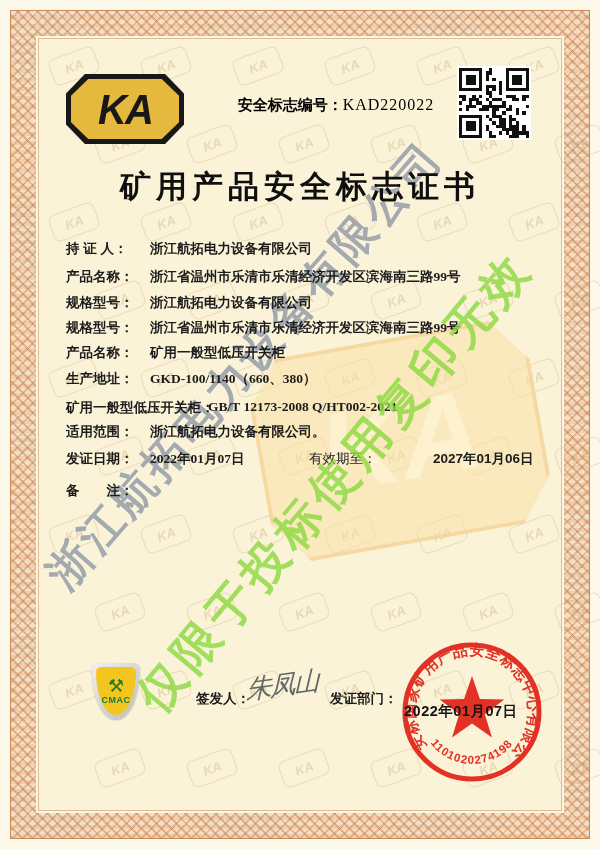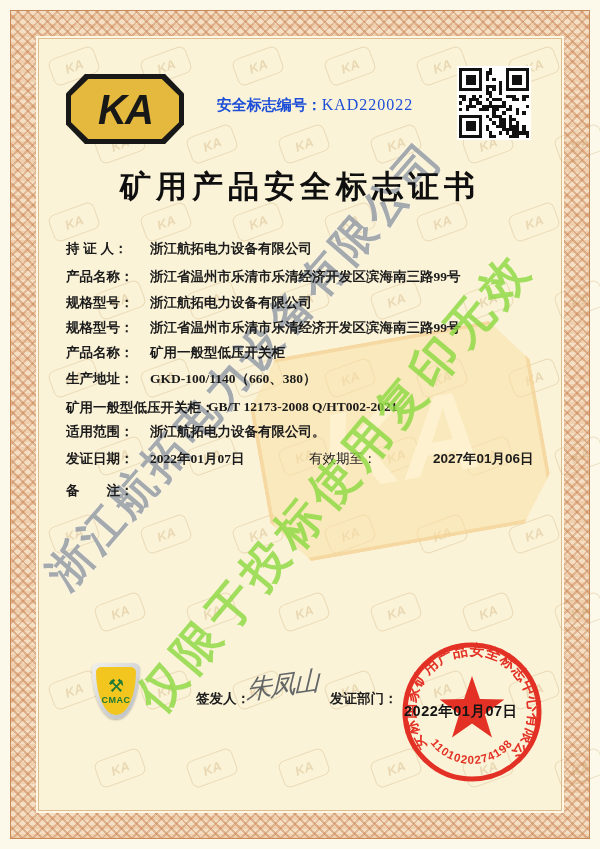--- a/index.html
+++ b/index.html
@@ -37,21 +37,21 @@
   .content{position:absolute;inset:0;z-index:4;}
 
   
   .ka-logo{position:absolute;left:66px;top:74px;width:118px;height:70px;background:#181818;
     clip-path:polygon(16% 0,84% 0,100% 28%,100% 72%,84% 100%,16% 100%,0 72%,0 28%);
     display:flex;align-items:center;justify-content:center;}
   .ka-logo-in{width:108px;height:60px;background:#e5b93e;
     clip-path:polygon(16% 0,84% 0,100% 28%,100% 72%,84% 100%,16% 100%,0 72%,0 28%);
     display:flex;align-items:center;justify-content:center;}
   .ka-logo-in span{font-size:40px;font-weight:900;font-style:italic;color:#181818;letter-spacing:-2px;transform:scaleY(1.05);}
-  .cert-no{position:absolute;left:185px;top:96px;width:260px;text-align:center;font-size:15px;color:#1d4ed8;font-weight:700;}
+  .cert-no{position:absolute;left:185px;top:96px;width:260px;text-align:center;font-size:15px;color:#000000;font-weight:700;padding-left:21px;}
   .cert-no .num{font-family:"Liberation Serif",serif;font-weight:400;font-size:16px;letter-spacing:1px;}
   .qr{position:absolute;left:457px;top:66px;width:74px;height:74px;background:#fff;padding:2px;box-sizing:border-box;}
 
   .title{position:absolute;left:0;top:166px;width:100%;text-align:center;
     font-size:31px;font-weight:900;color:#0f0f0f;letter-spacing:5px;}
 
   
   .row{position:absolute;left:66px;font-size:13.5px;color:#1b1b1b;}
   .row .lb{position:absolute;left:0;top:0;width:140px;font-weight:700;white-space:nowrap;}
   .row .val{position:absolute;left:84px;top:0;width:420px;font-weight:700;white-space:nowrap;font-family:"Liberation Serif",serif;}

